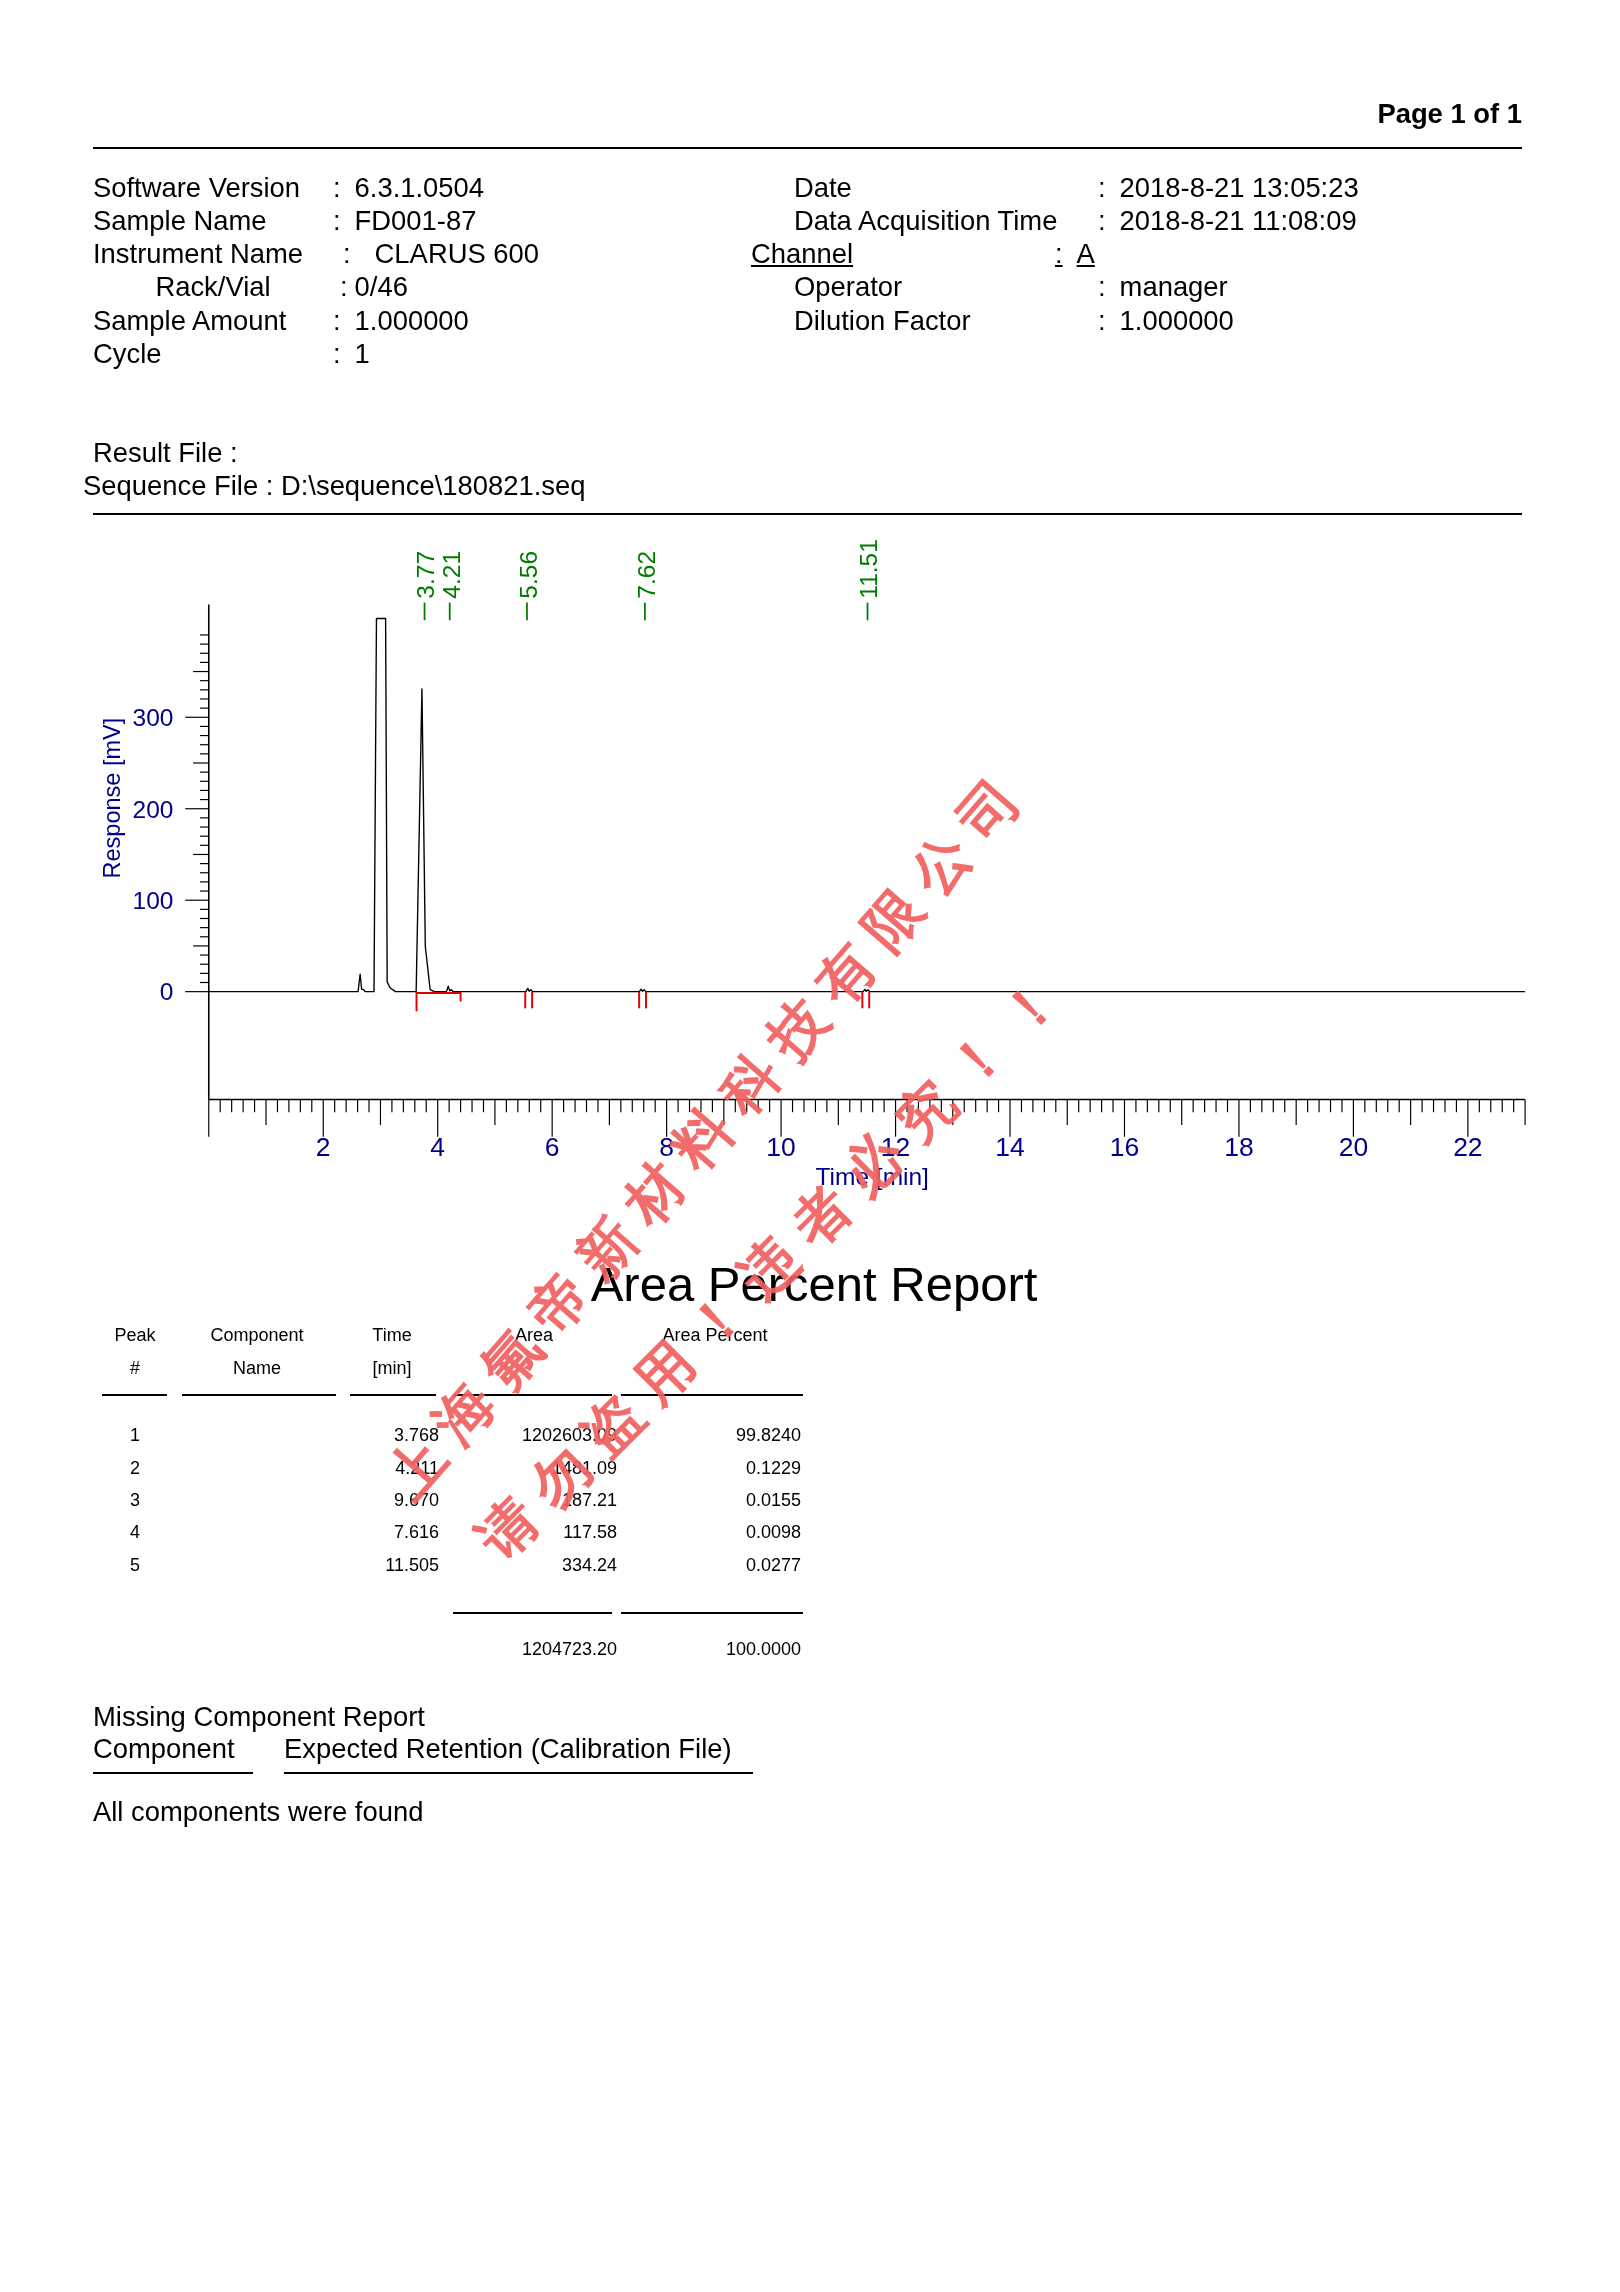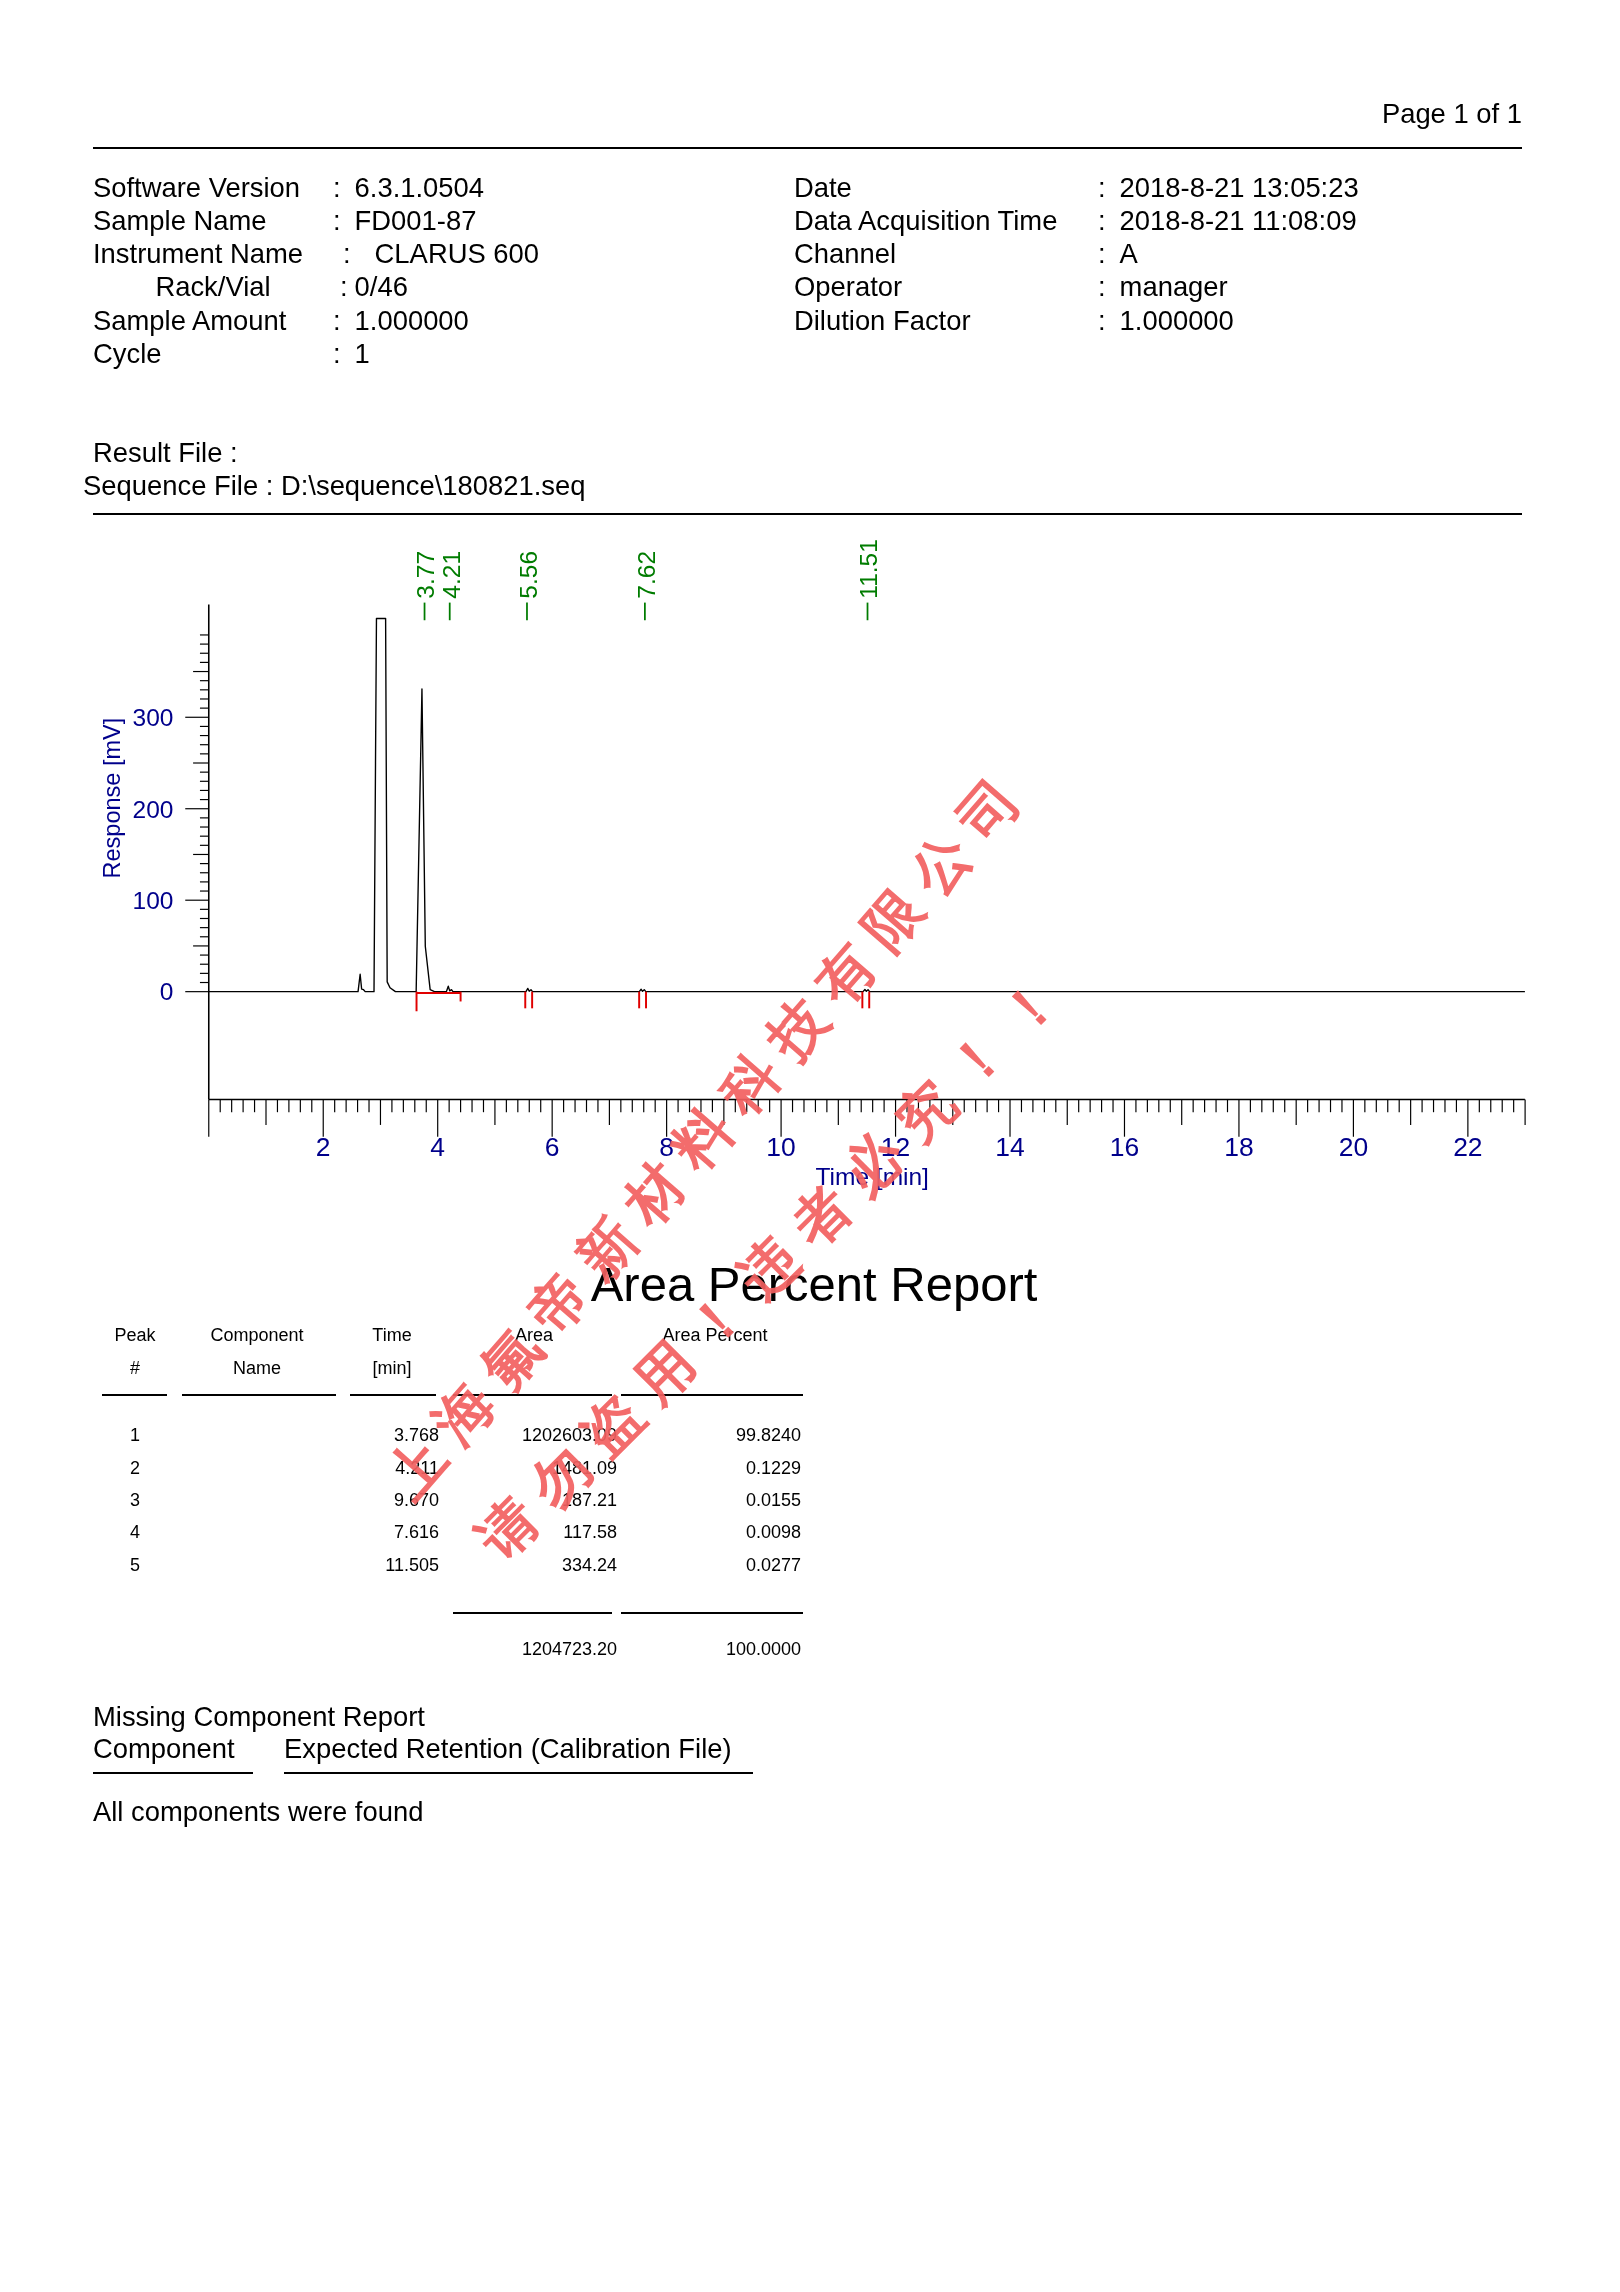--- a/index.html
+++ b/index.html
@@ -30,21 +30,21 @@
   }
   .wm1{left:239px;top:1102px;width:927px;letter-spacing:15.7px;transform:rotate(-49deg);}
   .wm2{left:373px;top:1231px;width:792px;letter-spacing:16.7px;transform:rotate(-45deg);}
   svg text{font-family:"Liberation Sans","DejaVu Sans",sans-serif;}
 </style>
 </head>
 <body>
 
 <div class="page">
 
-  <div class="abs t28 c-right" style="left:1326px;top:99px;width:196px;">Page 1 of 1</div>
+  <div class="abs t28 c-right" style="left:1326px;top:99px;width:196px;font-weight:bold;">Page 1 of 1</div>
 
   <div class="rule" style="left:93px;top:147px;width:1429px;"></div>
   <div class="rule" style="left:93px;top:513px;width:1429px;"></div>
 
   <div class="hrow" style="left:93px;top:173px;">
     <span class="hlabel-l">Software Version</span>
     <span class="hcolon">:</span>
     <span>6.3.1.0504</span>
   </div>
   <div class="hrow" style="left:93px;top:206px;">
@@ -76,21 +76,21 @@
   <div class="hrow" style="left:794px;top:173px;">
     <span class="hlabel-r">Date</span>
     <span class="hcolon">:</span>
     <span>2018-8-21 13:05:23</span>
   </div>
   <div class="hrow" style="left:794px;top:206px;">
     <span class="hlabel-r">Data Acquisition Time</span>
     <span class="hcolon">:</span>
     <span>2018-8-21 11:08:09</span>
   </div>
-  <div class="hrow" style="left:794px;top:239px;">
+  <div class="hrow" style="left:751px;top:239px;text-decoration:underline;">
     <span class="hlabel-r">Channel</span>
     <span class="hcolon">:</span>
     <span>A</span>
   </div>
   <div class="hrow" style="left:794px;top:272px;">
     <span class="hlabel-r">Operator</span>
     <span class="hcolon">:</span>
     <span>manager</span>
   </div>
   <div class="hrow" style="left:794px;top:306px;">

